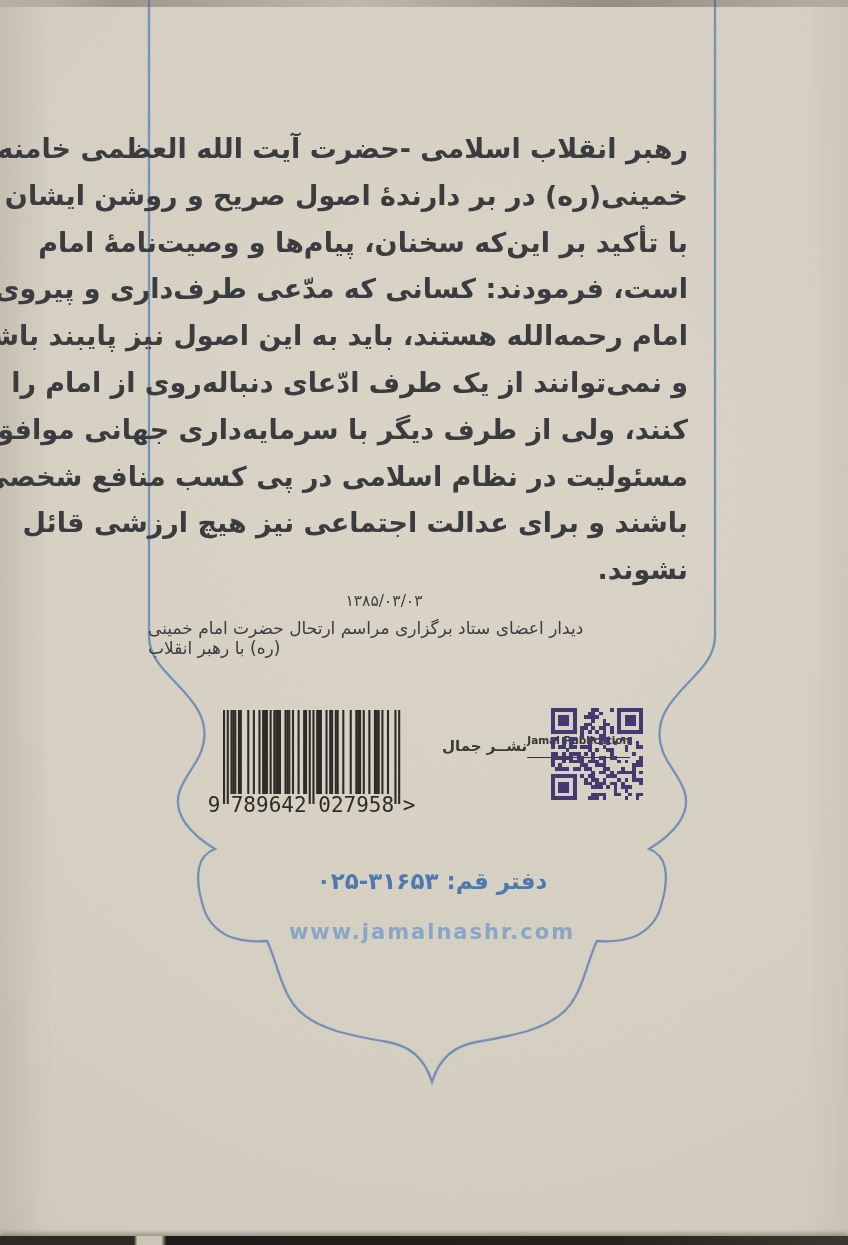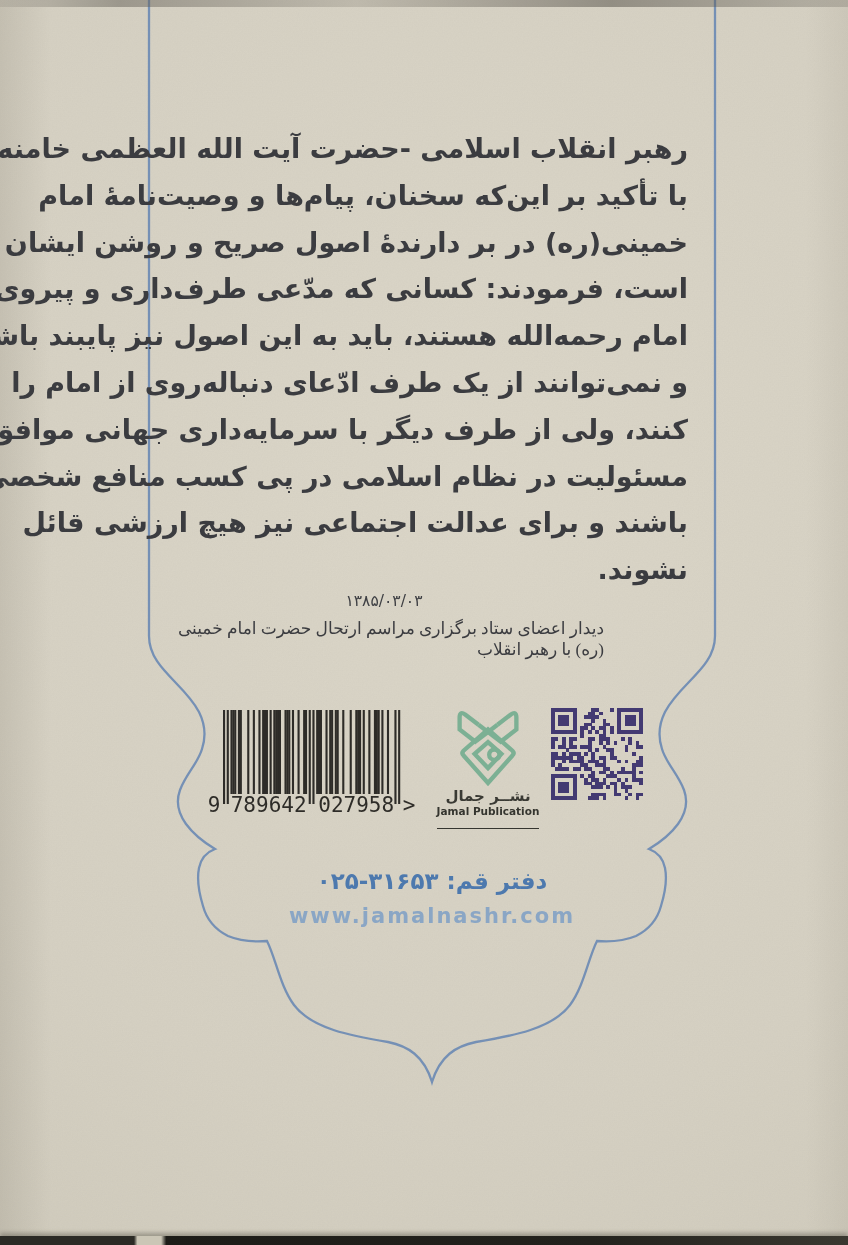--- a/index.html
+++ b/index.html
@@ -36,42 +36,42 @@
     font-size:27px; line-height:46.8px; font-weight:700;
   }
   .q-line { text-align:justify; text-align-last:justify; white-space:nowrap; height:46.8px; }
   .q-line:last-child { text-align:center; text-align-last:right; }
 
   .date {
     position:absolute; left:148px; top:592px; width:472px; text-align:center;
     font-size:15.5px; color:#3f4044; letter-spacing:.5px;
   }
   .caption {
-    position:absolute; left:148px; top:618px; width:456px; text-align:right;
-    direction:rtl; font-size:17px; color:var(--text_dark);font-family:Liberation Serif, serif;
+    position:absolute; left:148px; top:618px; width:456px; text-align:left;
+    direction:rtl; font-size:17px; color:var(--text_dark);
   }
 
   svg.barcode { position:absolute; left:206px; top:708px; width:212px; height:108px; }
   .barcode text { fill:var(--barcode_black); font-family:"DejaVu Sans Mono", monospace; font-size:21px; }
 
   .publisher {
     position:absolute; left:442px; top:705px; width:92px;
-    display:flex; flex-direction:column; align-items:center;
+    display:flex; flex-direction:row; align-items:center;
   }
   .publisher svg { width:80px; height:82px; }
   .publisher svg path, .publisher svg circle { fill:none; stroke:var(--logo_green); stroke-width:5.5; stroke-linejoin:miter; }
   .pub-fa { direction:rtl; font-size:15px; font-weight:bold; color:#3a3a34; line-height:17px; margin-top:1px; white-space:nowrap; }
   .pub-en { font-size:10.5px; font-weight:bold; color:#35352f; border-bottom:1.5px solid #35352f; padding-bottom:10px; line-height:13px; white-space:nowrap; }
 
   svg.qr { position:absolute; left:551px; top:708px; width:92px; height:92px; shape-rendering:crispEdges; }
 
   .contact { position:absolute; left:216px; top:864px; width:432px; text-align:center; color:var(--contact_blue); }
   .c-line { direction:rtl; font-size:23px; font-weight:bold; height:36px; line-height:34px; white-space:nowrap; }
   .c-line bdo { font-weight:bold; }
-  .website { font-size:21px; font-weight:bold; color:var(--website_blue); letter-spacing:2px; margin-top:4px; }
+  .website { font-size:21px; font-weight:bold; color:var(--website_blue); letter-spacing:2px; margin-top:20px; }
 </style>
 </head>
 <body>
 
 <div class="page">
 
   <svg class="texture">
     <filter id="grain">
       <feTurbulence type="fractalNoise" baseFrequency="0.8" numOctaves="2" stitchTiles="stitch"></feTurbulence>
       <feColorMatrix type="matrix" values="0 0 0 0 0.38  0 0 0 0 0.36  0 0 0 0 0.31  0 0 0 0.10 0"></feColorMatrix>
@@ -91,22 +91,22 @@
       C663,858 657,852 649,849
       C659,843 670,835 678,824 C686,813 688,801 684,790 C678,774 666,763 662,749
       C658,737 659,724 665,712 C680,683 715,668 715,636 L715,0"></path>
   </svg>
 
   <div class="edge-top"></div>
   <div class="edge-bottom"></div>
 
   <div class="quote">
       <div class="q-line">رهبر انقلاب اسلامی -حضرت آیت الله العظمی خامنه‌ای-</div>
+      <div class="q-line">خمینی(ره) در بر دارندهٔ اصول صریح و روشن ایشان</div>
       <div class="q-line">با تأکید بر این‌که سخنان، پیام‌ها و وصیت‌نامهٔ امام</div>
-      <div class="q-line">خمینی(ره) در بر دارندهٔ اصول صریح و روشن ایشان</div>
       <div class="q-line">است، فرمودند: کسانی که مدّعی طرف‌داری و پیروی از</div>
       <div class="q-line">امام رحمه‌الله هستند، باید به این اصول نیز پایبند باشند</div>
       <div class="q-line">و نمی‌توانند از یک طرف ادّعای دنباله‌روی از امام را مطرح</div>
       <div class="q-line">کنند، ولی از طرف دیگر با سرمایه‌داری جهانی موافق و از</div>
       <div class="q-line">مسئولیت در نظام اسلامی در پی کسب منافع شخصی</div>
       <div class="q-line">باشند و برای عدالت اجتماعی نیز هیچ ارزشی قائل</div>
       <div class="q-line">نشوند.</div>
     </div>
 
   <div class="date"><bdo dir="ltr">۱۳۸۵/۰۳/۰۳</bdo></div>

